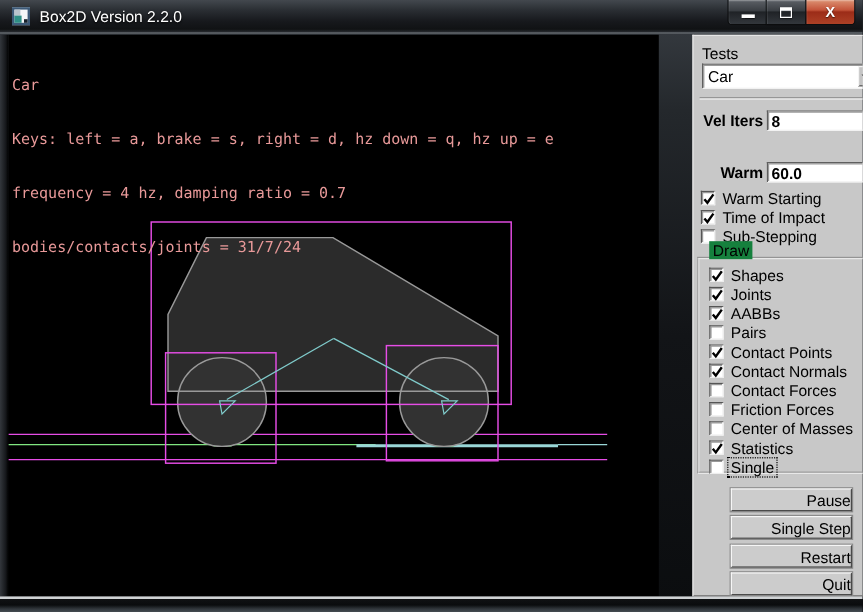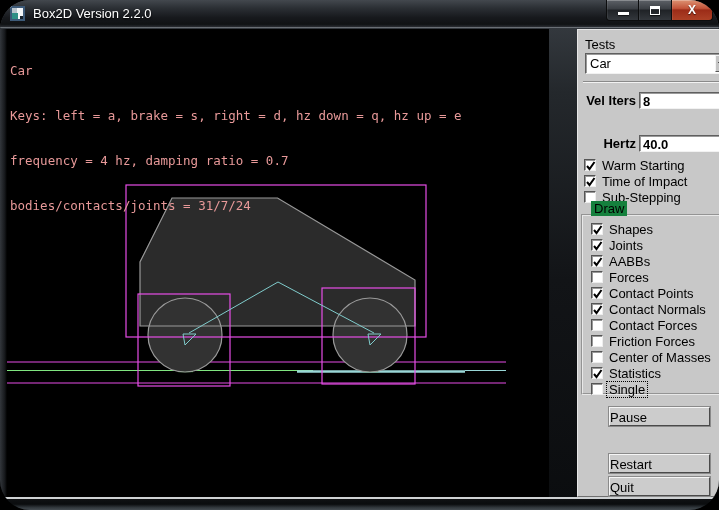--- a/index.html
+++ b/index.html
@@ -1,21 +1,20 @@
 <!DOCTYPE html>
 <html><head>
 <meta charset="utf-8">
 <style>
   html,body{margin:0;padding:0;background:#000;}
   *{box-sizing:border-box;}
   .window{
     position:relative;width:719px;height:510px;overflow:hidden;
     background:linear-gradient(180deg,#3a3f45 0%,#24282c 18%,#121417 55%,#0b0d0f 100%);
     font-family:"Liberation Sans",sans-serif;
-    border-radius:30px;
   }
   
   .titlebar{position:absolute;left:0;top:0;width:719px;height:28px;
     background:linear-gradient(180deg,#43484e 0%,#2b2f34 30%,#17191d 65%,#101214 90%,#2a2e33 100%);
     border-bottom:1px solid #6a6f75;}
   .app-icon{position:absolute;left:10px;top:6px;width:15px;height:15px;background:#f4f6f8;
     border:2px solid #3d5a78;}
   .app-icon .teal{position:absolute;left:0;bottom:0;width:6px;height:6px;background:#2e8f86;}
   .app-icon .shade{position:absolute;left:0;top:0;width:5px;height:5px;background:#b9c4cc;}
   .app-icon .dot{position:absolute;right:0;bottom:0;width:3px;height:3px;background:#17212b;}
@@ -73,21 +72,21 @@
     border:1px solid;border-color:#555 #eee #eee #555;box-shadow:inset 1px 1px 0 #999;}
   .check{position:absolute;left:0px;top:0px;visibility:hidden;}
   .check[data-on="true"]{visibility:visible;}
   .checklabel{position:absolute;left:18px;top:-1px;white-space:nowrap;text-align:center;}
   .checklabel.focused{outline:1px dotted #000;padding:0 2px;margin-left:-2px;}
   .groupbox{position:absolute;left:3px;top:184px;width:154px;height:181px;
     border:2px groove #e8e8e8;}
   .grouptitle{position:absolute;left:13px;top:171px;background:#15803d;padding:0 3px;}
   .btn{position:absolute;left:31px;width:101px;height:19px;background:#ccc;
     border:1px solid;border-color:#f6f6f6 #4a4a4a #4a4a4a #f6f6f6;
-    box-shadow:0 0 0 1px #8a8a8a;text-align:left;font-size:13px;padding-top:2px;cursor:default;}
+    box-shadow:0 0 0 1px #8a8a8a;text-align:right;font-size:13px;padding-top:2px;cursor:default;}
   
   .bottomborder{position:absolute;left:0;top:497px;width:719px;height:13px;
     background:linear-gradient(180deg,#cfd2d4 0%,#cfd2d4 14%,#101214 16%,#0a0c0e 55%,#30363b 80%,#454c52 100%);}
   .sideglow{position:absolute;top:29px;width:7px;height:468px;
     background:linear-gradient(90deg,#33373c,#15171a 70%,#000);}
   .sideglow.right{right:0;background:linear-gradient(270deg,#33373c,#15171a 70%,#000);}
 </style>
 </head>
 <body>
 
@@ -176,23 +175,23 @@
       <div class="spinner">
         <div class="spinbtn up">
             <div class="tri-up"></div>
           </div>
         <div class="spinbtn down">
             <div class="tri-down"></div>
           </div>
       </div>
     </div>
     <div class="spinrow" style="top:105px;">
-      <div class="spinlabel">Hertz</div>
+      <div class="spinlabel">Warm</div>
       <div class="spinbox">
-          <div>40.0</div>
+          <div>60.0</div>
         </div>
       <div class="spinner">
         <div class="spinbtn up">
             <div class="tri-up"></div>
           </div>
         <div class="spinbtn down">
             <div class="tri-down"></div>
           </div>
       </div>
     </div>
@@ -242,21 +241,21 @@
     <div class="checkrow" style="left:13px;top:225px;">
       <div class="checkbox">
           <svg class="check" width="12" height="12" data-on="true">
             <polyline points="2,6 4.5,9 9.5,2" fill="none" stroke="#000" stroke-width="2"></polyline>
           </svg>
         </div>
       <div class="checklabel">AABBs</div>
     </div>
     <div class="checkrow" style="left:13px;top:241px;">
       <div class="checkbox"></div>
-      <div class="checklabel">Forces</div>
+      <div class="checklabel">Pairs</div>
     </div>
     <div class="checkrow" style="left:13px;top:257px;">
       <div class="checkbox">
           <svg class="check" width="12" height="12" data-on="true">
             <polyline points="2,6 4.5,9 9.5,2" fill="none" stroke="#000" stroke-width="2"></polyline>
           </svg>
         </div>
       <div class="checklabel">Contact Points</div>
     </div>
     <div class="checkrow" style="left:13px;top:273px;">
@@ -286,20 +285,21 @@
           </svg>
         </div>
       <div class="checklabel">Statistics</div>
     </div>
     <div class="checkrow" style="left:13px;top:353px;">
       <div class="checkbox"></div>
       <div class="checklabel focused">Single</div>
     </div>
 
     <div class="btn" style="top:377px;">Pause</div>
+    <div class="btn" style="top:400px;">Single Step</div>
     <div class="btn" style="top:447px;">Quit</div>
     <div class="btn" style="top:424px;">Restart</div>
 
   </div>
 
   <div class="bottomborder"></div>
 
 </div>
 
 </body></html>

